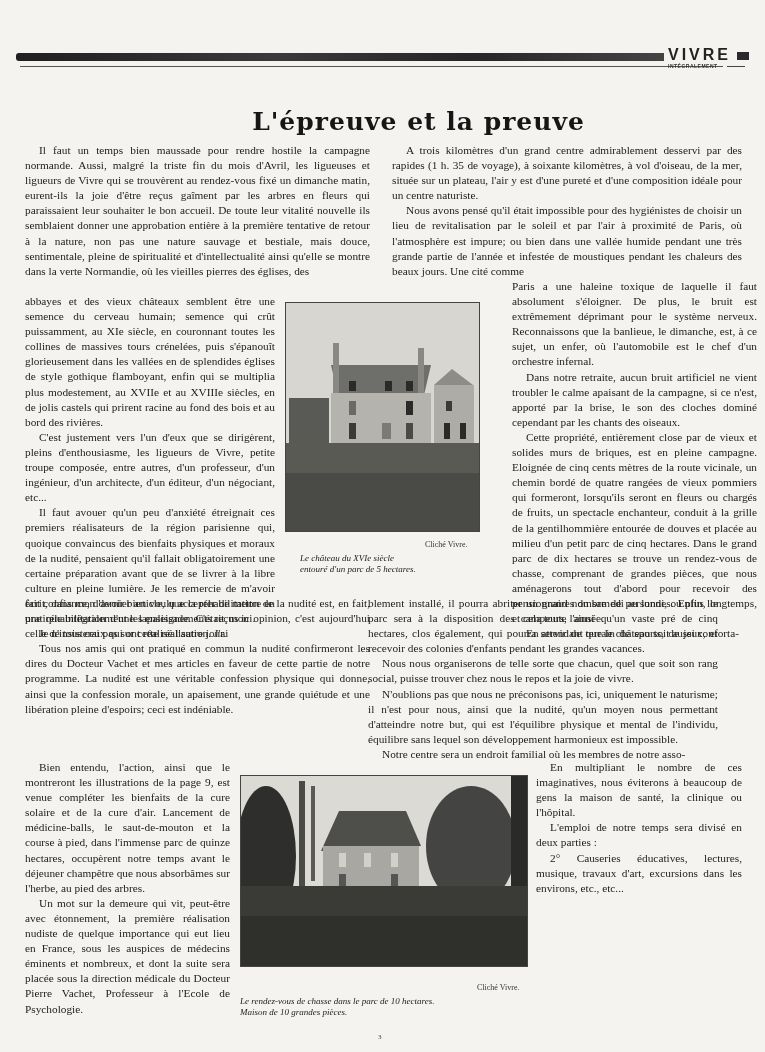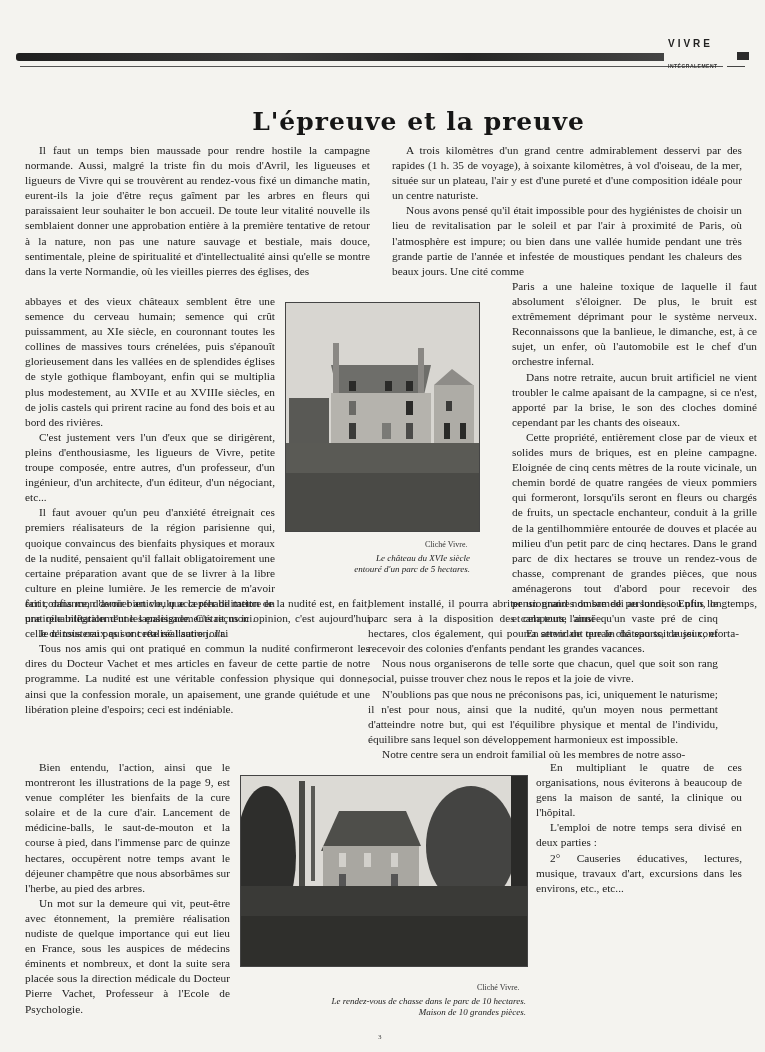--- a/index.html
+++ b/index.html
@@ -3,37 +3,37 @@
   <meta charset="utf-8">
   <style>
     html, body { margin: 0; padding: 0; }
     body {
       width: 765px; height: 1052px; background: #f4f3ef; position: relative; overflow: hidden;
       font-family: "Liberation Serif", "DejaVu Serif", serif; color: #1c1c1c;
     }
     .hdr-bar { position: absolute; left: 16px; top: 53px; width: 648px; height: 8px;
       background: linear-gradient(90deg,#1f1f1f,#3a3a3a 40%,#262626 70%,#444 100%); border-radius: 3px 0 0 3px; }
     .hdr-line { position: absolute; left: 20px; top: 66px; width: 703px; height: 1px; background: #555; }
-    .hdr-brand { position: absolute; left: 668px; top: 38px; font-family: "Liberation Sans", sans-serif;
-      font-size: 10px; letter-spacing: 3px; font-weight: bold; color: #222; }
+    .hdr-brand { position: absolute; left: 668px; top: 46px; font-family: "Liberation Sans", sans-serif;
+      font-size: 16px; letter-spacing: 3px; font-weight: bold; color: #222; }
     .hdr-box { position: absolute; left: 737px; top: 52px; width: 12px; height: 8px; background: #2b2b2b; }
     .hdr-sub { position: absolute; left: 668px; top: 63px; font-family: "Liberation Sans", sans-serif;
       font-size: 5px; letter-spacing: 0.5px; font-weight: bold; color: #333; }
     .hdr-sub-line { position: absolute; left: 727px; top: 66px; width: 18px; height: 1px; background: #444; }
 
     .title { position: absolute; left: 0; width: 765px; top: 90px; text-align: center;
       font-family: "DejaVu Serif", serif; font-weight: bold; font-size: 25px; letter-spacing: 1px; color: #161616; padding-left: 36px; }
 
     .txt { position: absolute; font-size: 11.3px; line-height: 15.1px; text-align: justify; }
     .txt p { margin: 0; text-indent: 14px; }
     .txt p.cont { text-indent: 0; }
 
     .photo { position: absolute; border: 1px solid #444; overflow: hidden; }
     .cliche { position: absolute; font-size: 8px; color: #333; }
-    .caption { position: absolute; font-size: 9px; font-style: italic; text-align: right; color: #222; line-height: 11px; }
+    .caption { position: absolute; font-size: 9px; font-style: italic; text-align: left; color: #222; line-height: 11px; }
     .page-num { position: absolute; left: 378px; top: 1033px; font-size: 7px; color: #444; }
   </style>
 </head>
 <body>
 
 <div class="hdr-bar"></div>
 <div class="hdr-line"></div>
 <div class="hdr-brand">VIVRE</div>
 <div class="hdr-box"></div>
 <div class="hdr-sub">INTÉGRALEMENT</div>
@@ -75,21 +75,21 @@
 </div>
 
 <div class="txt" style="left:368px; top:596px; width:350px;">
   <p class="cont">blement installé, il pourra abriter un grand nombre de personnes. Enfin, le parc sera à la disposition des campeurs, ainsi qu'un vaste pré de cinq hectares, clos également, qui pourra servir de terrain de sports, de jeux, et recevoir des colonies d'enfants pendant les grandes vacances.</p>
   <p>Nous nous organiserons de telle sorte que chacun, quel que soit son rang social, puisse trouver chez nous le repos et la joie de vivre.</p>
   <p>N'oublions pas que nous ne préconisons pas, ici, uniquement le naturisme; il n'est pour nous, ainsi que la nudité, qu'un moyen nous permettant d'atteindre notre but, qui est l'équilibre physique et mental de l'individu, équilibre sans lequel son développement harmonieux est impossible.</p>
   <p>Notre centre sera un endroit familial où les membres de notre asso-</p>
 </div>
 
 <div class="txt" style="left:536px; top:760px; width:206px;">
-  <p>En multipliant le quatre de ces organisations, nous éviterons à beaucoup de gens la maison de santé, la clinique ou l'hôpital.</p>
+  <p>En multipliant le nombre de ces imaginatives, nous éviterons à beaucoup de gens la maison de santé, la clinique ou l'hôpital.</p>
   <p>L'emploi de notre temps sera divisé en deux parties :</p>
   <p>2° Causeries éducatives, lectures, musique, travaux d'art, excursions dans les environs, etc., etc...</p>
 </div>
 
 <div class="photo" style="left:285px; top:302px; width:193px; height:228px; background:#cfcdc8;">
   <svg width="193" height="228" viewBox="0 0 193 228">
     <rect x="0" y="0" width="193" height="140" fill="#d8d6d1"></rect>
     <rect x="0" y="140" width="193" height="88" fill="#5a5a55"></rect>
     <rect x="0" y="170" width="193" height="58" fill="#4a4a46"></rect>
     <rect x="3" y="95" width="40" height="45" fill="#595955"></rect>

